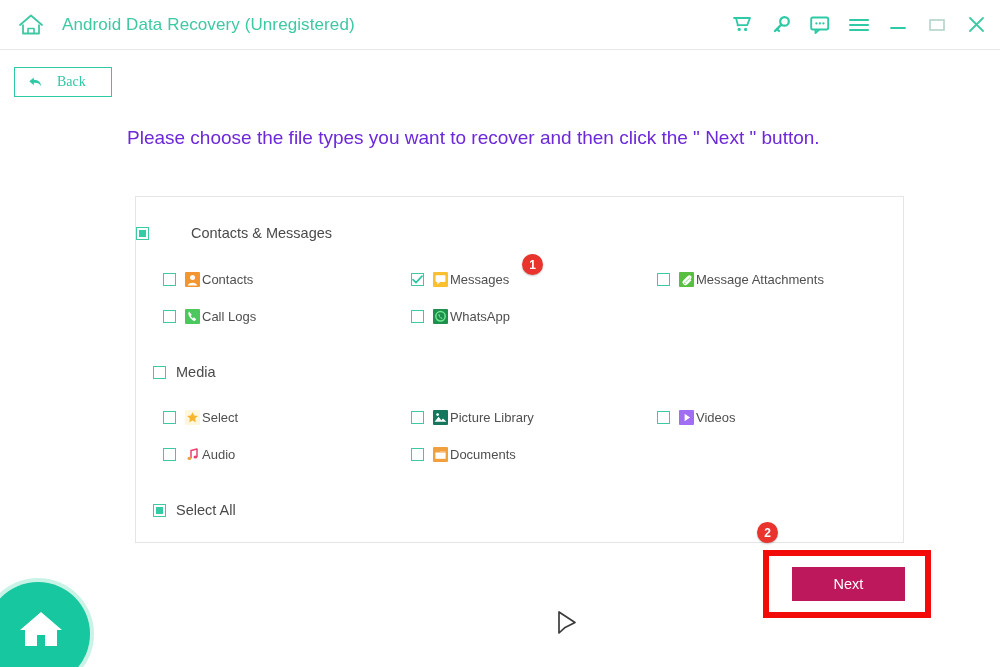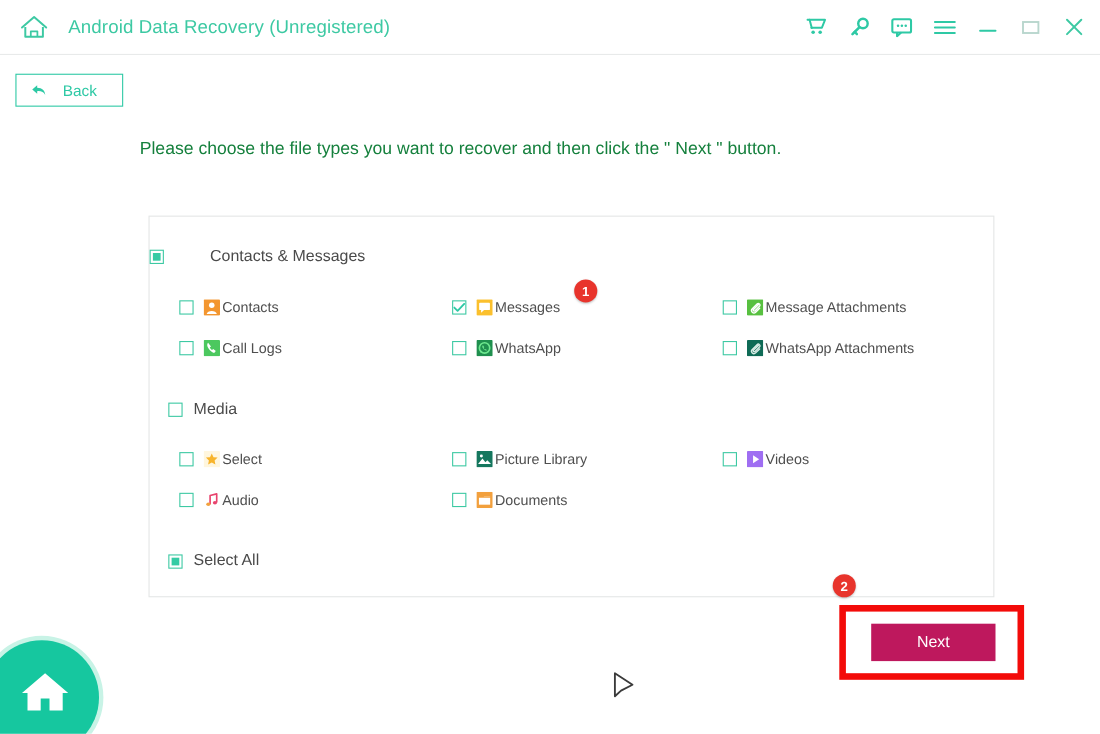--- a/index.html
+++ b/index.html
@@ -44,27 +44,27 @@
     position:absolute;left:14px;top:67px;
     width:98px;height:30px;
     border:1px solid #2ec9a5;
     background:#ffffff;
     display:flex;align-items:center;
     box-sizing:border-box;
     cursor:pointer;
   }
   .back-icon{margin-left:13px;width:15px;height:15px;display:flex;align-items:center;justify-content:center;}
   .back-label{
-    margin-left:14px;font-size:14px;color:#2ec9a5;
+    margin-left:14px;font-size:14px;color:#2ec9a5;font-family:Liberation Serif, serif;
   }
 
   
   .instruction{
     position:absolute;left:127px;top:127px;
-    font-size:16px;color:#15803d;
+    font-size:19px;color:#6d28d9;
     white-space:nowrap;
   }
 
   
   .panel{
     position:absolute;left:135px;top:196px;
     width:769px;height:347px;
     border:1px solid #e4e6e6;
     background:#ffffff;
     box-sizing:border-box;
@@ -289,30 +289,20 @@
       <svg width="15" height="15" viewBox="0 0 15 15">
         <rect width="15" height="15" fill="#1f8f4e"></rect>
         <circle cx="7.5" cy="7.3" r="4.7" fill="none" stroke="#6ee88f" stroke-width="1.5"></circle>
         <path d="M5.6 5.1 C5.1 6.2 5.8 7.7 7 8.8 C8 9.7 9 10 9.6 9.5 L8.7 8.3 L7.9 8.8 C7.4 8.4 6.9 7.9 6.6 7.3 L7.2 6.6 L6.3 5.2 Z" fill="#6ee88f"></path>
         <path d="M3.6 11.6 L4.6 9.6 L5.6 10.8 Z" fill="#6ee88f"></path>
       </svg>
     </span>
     <span class="flabel">WhatsApp</span>
   </div>
 
-  <div class="item" style="left:521px;top:112px;">
-    <span class="cb"></span>
-    <span class="ficon">
-      <svg width="15" height="15" viewBox="0 0 15 15">
-        <rect width="15" height="15" fill="#0f6b56"></rect>
-        <path d="M10.4 5 L6.1 9.3 C5.2 10.2 6.5 11.4 7.4 10.5 L11.4 6.5 C12.9 5 10.7 2.9 9.2 4.4 L4.9 8.7 C2.8 10.8 5.9 13.9 8 11.8 L11.6 8.2" fill="none" stroke="#d9ece6" stroke-width="1.25" stroke-linecap="round"></path>
-      </svg>
-    </span>
-    <span class="flabel">WhatsApp Attachments</span>
-  </div>
 
   <div class="group" style="left:17px;top:167px;">
     <span class="cb"></span>
     <span class="group-label">Media</span>
   </div>
 
   <div class="item" style="left:27px;top:213px;">
     <span class="cb"></span>
     <span class="ficon">
       <svg width="15" height="15" viewBox="0 0 15 15">

